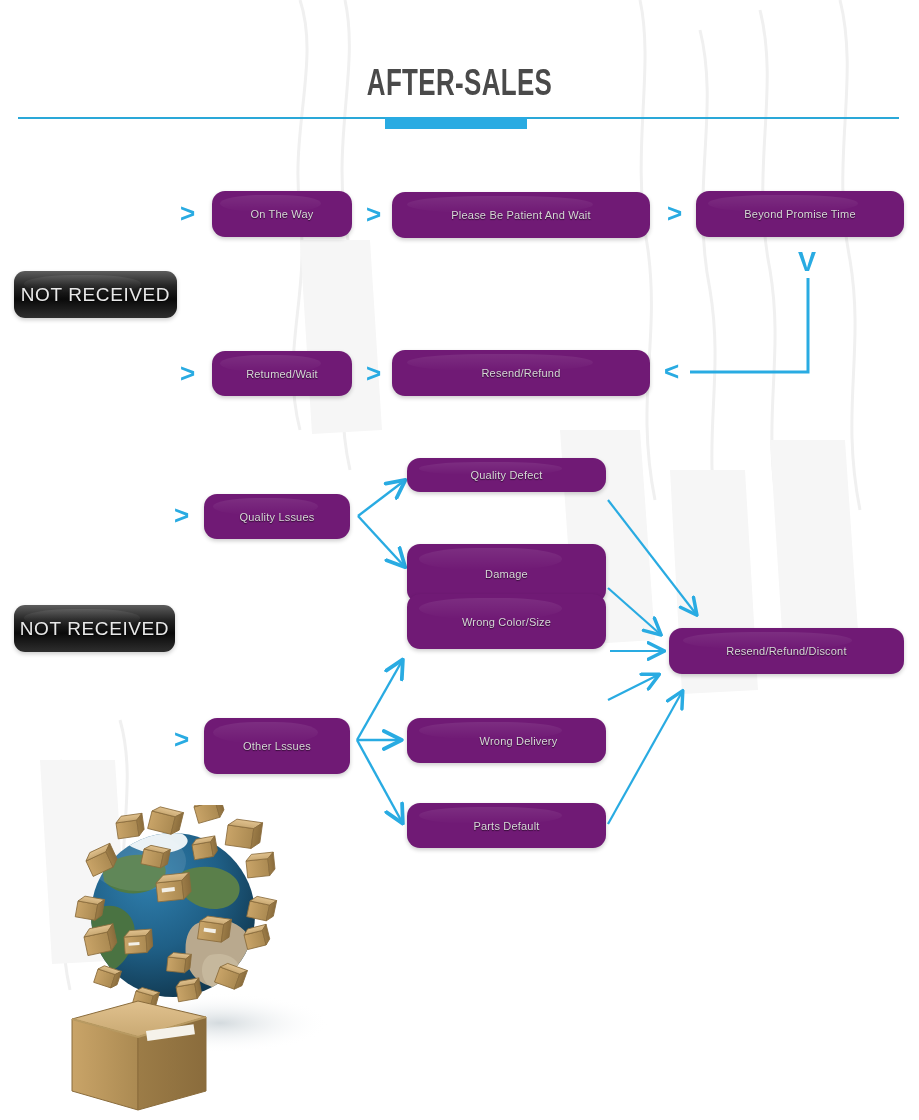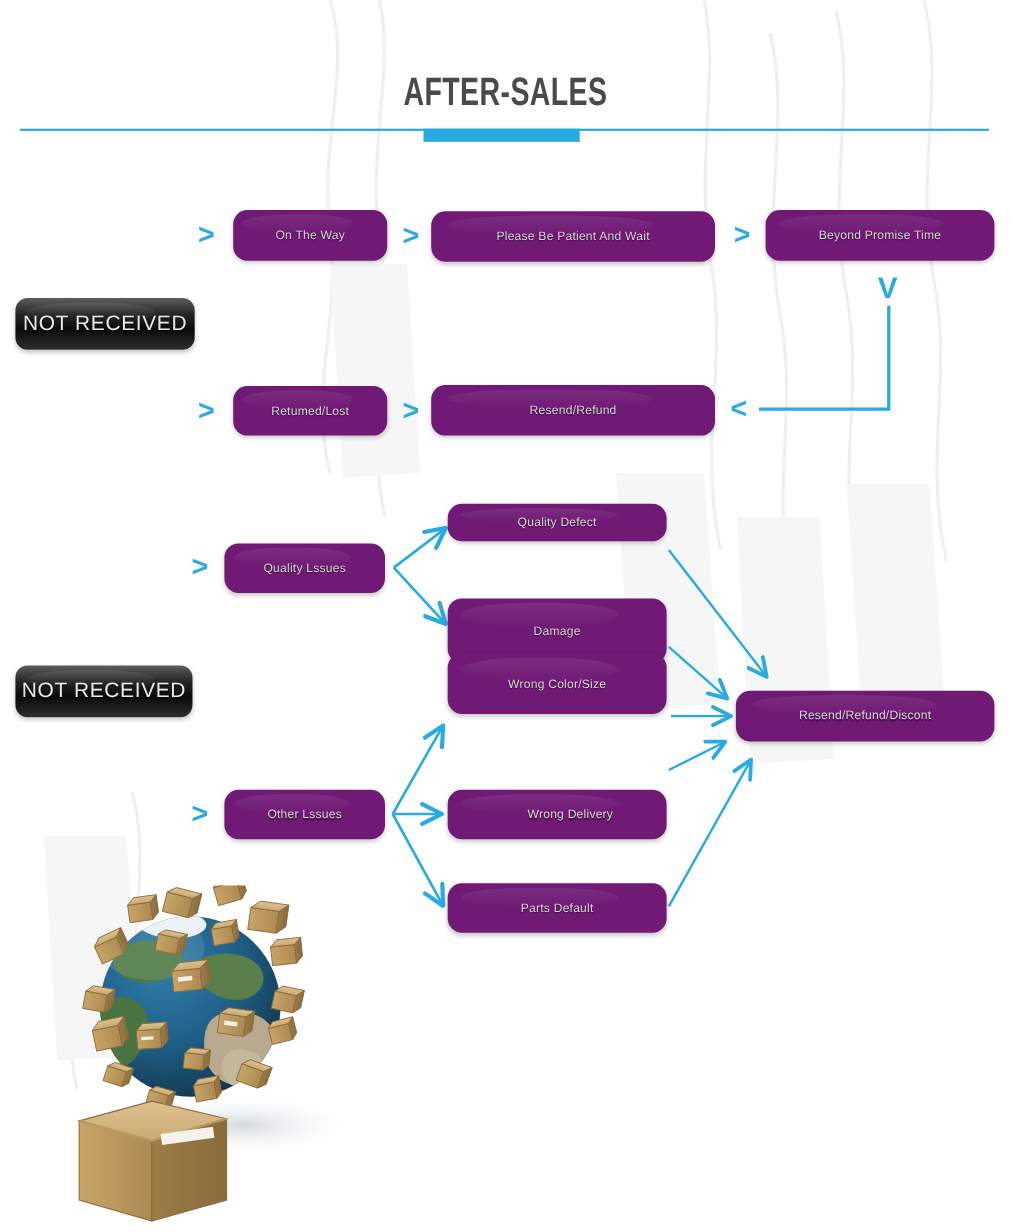--- a/index.html
+++ b/index.html
@@ -199,21 +199,21 @@
 
 <div class="flow-box sheen" style="left:392px; top:192px; width:258px; height:46px;">
   <span>Please Be Patient And Wait</span>
 </div>
 
 <div class="flow-box sheen" style="left:696px; top:191px; width:208px; height:46px;">
   <span>Beyond Promise Time</span>
 </div>
 
 <div class="flow-box sheen" style="left:212px; top:351px; width:140px; height:45px;">
-  <span>Retumed/Lost</span>
+  <span>Retumed/Wait</span>
 </div>
 
 <div class="flow-box sheen" style="left:392px; top:350px; width:258px; height:46px;">
   <span>Resend/Refund</span>
 </div>
 
 <div class="flow-box glossy sheen" style="left:14px; top:605px; width:161px; height:47px;">
   <span>NOT RECEIVED</span>
 </div>
 
@@ -222,21 +222,21 @@
 </div>
 
 <div class="flow-box sheen" style="left:407px; top:458px; width:199px; height:34px;">
   <span>Quality Defect</span>
 </div>
 
 <div class="flow-box sheen" style="left:407px; top:544px; width:199px; height:59px;">
   <span>Damage</span>
 </div>
 
-<div class="flow-box sheen" style="left:204px; top:718px; width:146px; height:45px;">
+<div class="flow-box sheen" style="left:204px; top:718px; width:146px; height:56px;">
   <span>Other Lssues</span>
 </div>
 
 <div class="flow-box sheen" style="left:407px; top:594px; width:199px; height:55px;">
   <span>Wrong Color/Size</span>
 </div>
 
 <div class="flow-box sheen" style="left:407px; top:718px; width:199px; height:45px;padding-left:24px;">
   <span>Wrong Delivery</span>
 </div>

